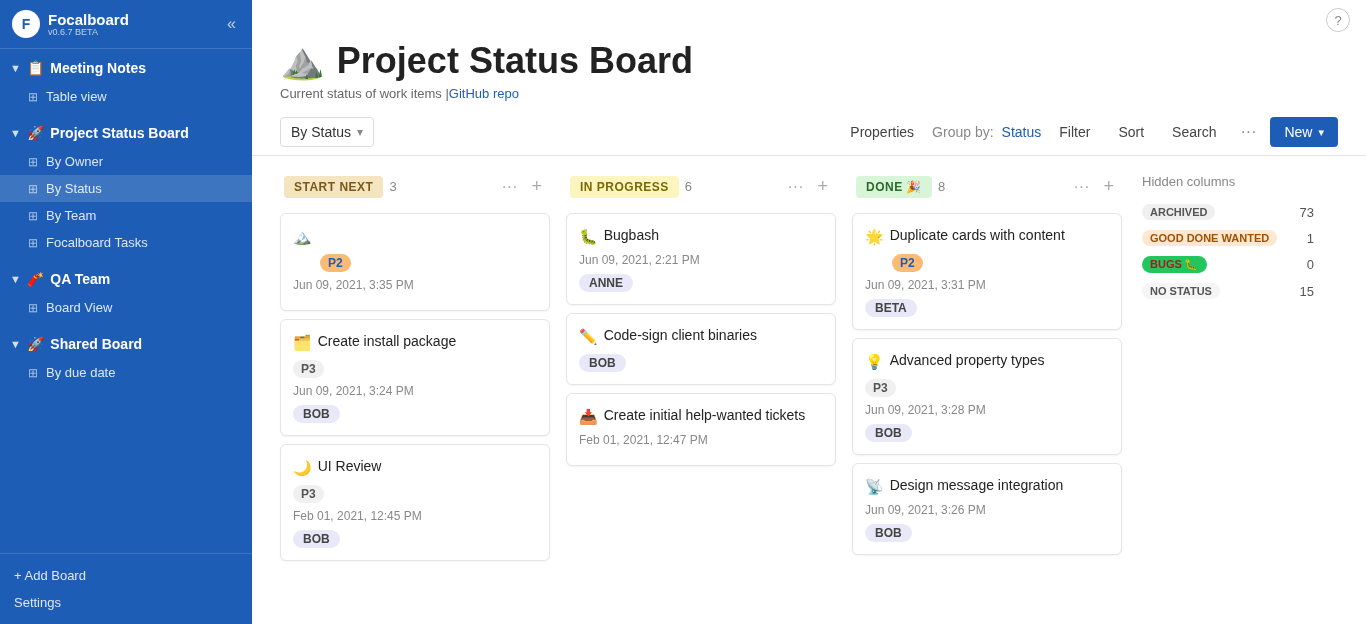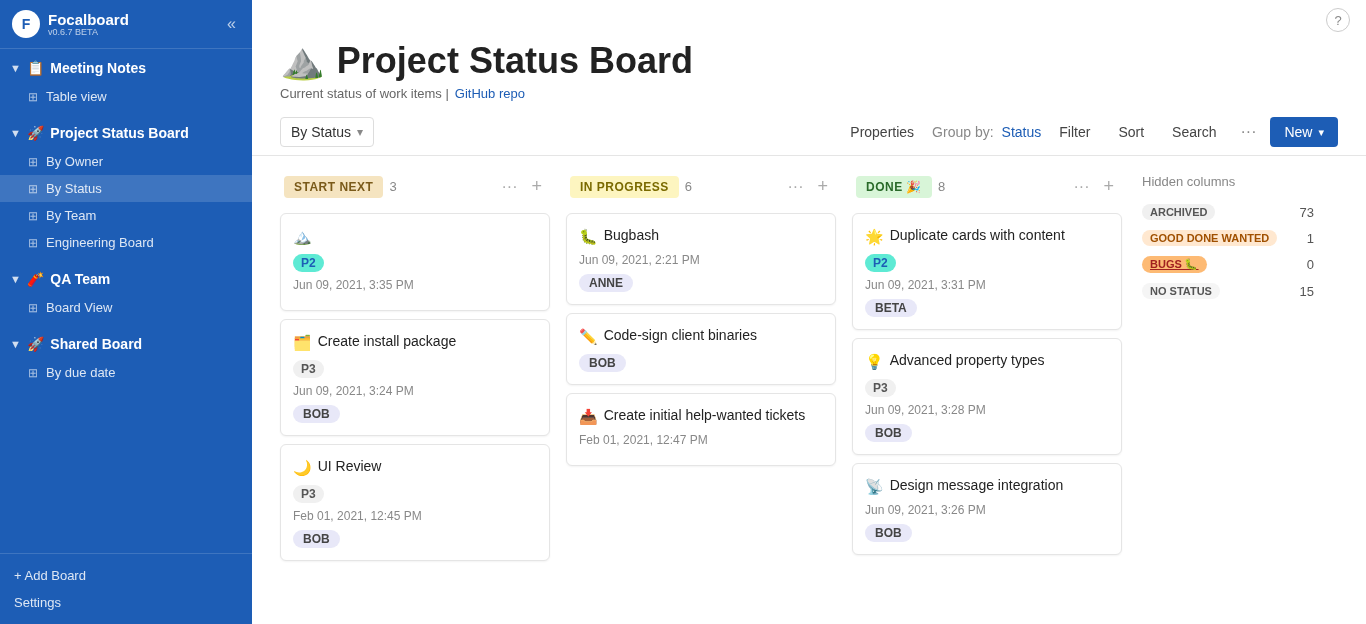--- a/index.html
+++ b/index.html
@@ -141,21 +141,20 @@
       font-size: 36px;
       font-weight: 700;
       color: #222;
     }
     .board-subtitle {
       padding: 0 28px 8px;
       font-size: 13px;
       color: #666;
       display: flex;
       align-items: center;
-      gap: 6px;
     }
     .board-subtitle a { color: #1d5db5; text-decoration: none; }
 
     
     .toolbar {
       display: flex;
       align-items: center;
       gap: 8px;
       padding: 8px 28px;
       border-bottom: 1px solid #e5e5e5;
@@ -262,21 +261,21 @@
     }
     .card-emoji { font-size: 15px; flex-shrink: 0; }
     .card-priority {
       display: inline-block;
       padding: 2px 8px;
       border-radius: 10px;
       font-size: 12px;
       font-weight: 600;
       margin-bottom: 6px;
     }
-    .priority-p2 { background: #5eead4; color: #1d5db5; }
+    .priority-p2 { background: #fdba74; color: #1d5db5; margin-left: 27px; }
     .priority-p3 { background: #f0f0f0; color: #555; }
     .card-date {
       font-size: 12px;
       color: #888;
       margin-bottom: 6px;
     }
     .card-assignee {
       display: inline-block;
       padding: 2px 10px;
       border-radius: 10px;
@@ -309,21 +308,21 @@
       gap: 8px;
     }
     .hidden-col-badge {
       border-radius: 10px;
       padding: 2px 8px;
       font-size: 11px;
       font-weight: 600;
     }
     .hcb-archived { background: #f0f0f0; color: #555; }
     .hcb-goodhelp { background: #ffe8d0; color: #a05000; }
-    .hcb-bugs { background: #fdba74; color: #a02020; text-decoration: underline; }
+    .hcb-bugs { background: #22c55e; color: #a02020; }
     .hcb-nostatus { background: #f5f5f5; color: #555; }
     .hidden-col-count {
       font-size: 13px;
       color: #555;
       font-weight: 500;
     }
   </style>
 </head>
 <body>
 
@@ -367,21 +366,21 @@
     <div class="sidebar-item active">
       <span class="sidebar-item-icon">⊞</span>
       <span>By Status</span>
     </div>
     <div class="sidebar-item">
       <span class="sidebar-item-icon">⊞</span>
       <span>By Team</span>
     </div>
     <div class="sidebar-item">
       <span class="sidebar-item-icon">⊞</span>
-      <span>Engineering Board</span>
+      <span>Focalboard Tasks</span>
     </div>
   </div>
 
   <div class="sidebar-section">
     <div class="sidebar-section-header">
       <span class="sidebar-chevron">▼</span>
       <span>🧨</span>
       <span>QA Team</span>
     </div>
     <div class="sidebar-item">

